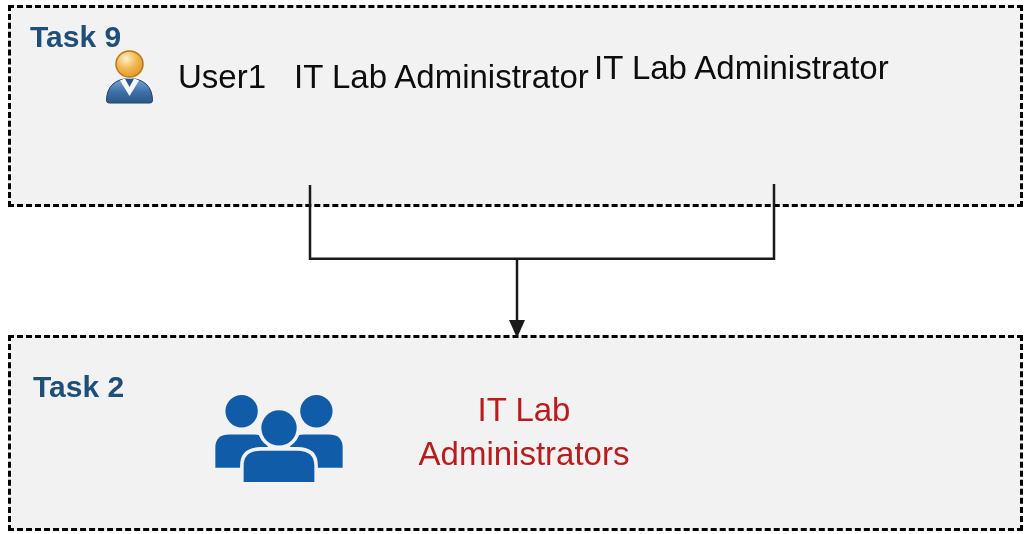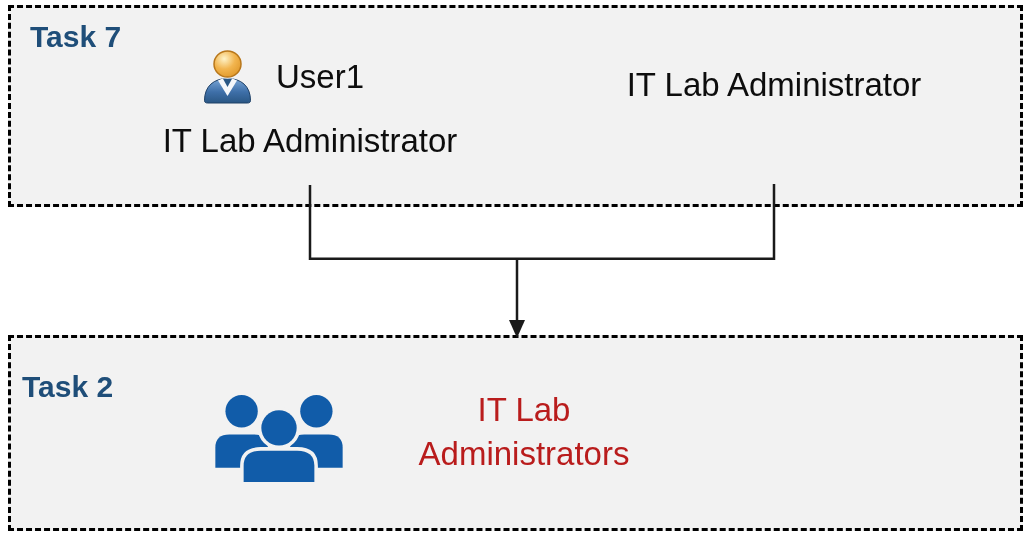--- a/index.html
+++ b/index.html
@@ -22,45 +22,45 @@
   .task-box.task1 { top: 5px;   height: 202px; }
   .task-box.task2 { top: 335px; height: 196px; }
   .task-label {
     position: absolute;
     font-size: 30px;
     font-weight: bold;
     color: #1F4E79;
     letter-spacing: 0px;
   }
   .task1 .task-label { left: 19px; top: 12px; }
-  .task2 .task-label { left: 11px; top: 32px; text-align: right; }
+  .task2 .task-label { left: 22px; top: 32px; text-align: right; }
 
   .person {
     position: absolute;
     top: 41px;
     width: 360px;
     display: flex;
-    flex-direction: column;
+    flex-direction: row;
     align-items: center;
   }
   .person.p1 { left: 119px; }
   .person.p2 { left: 583px; }
   .person-top {
     display: flex;
     align-items: center;
     gap: 20px;
     position: relative;
     left: -28px;
   }
   .person-name, .person-role {
     font-size: 33px;
     color: #0d0d0d;
     white-space: nowrap;
   }
-  .person-role { margin-top: 17px; }
+  .person-role { margin-top: 0; }
 
   .group-icon-wrap { position: absolute; left: 197px; top: 51px; }
   .group-name {
     position: absolute;
     left: 373px;
     top: 50px;
     width: 280px;
     text-align: center;
     font-size: 33px;
     line-height: 1.32;
@@ -92,21 +92,21 @@
       </radialGradient>
       <linearGradient id="bodyGrad" x1="0" y1="0" x2="0" y2="1">
         <stop offset="0%" stop-color="#7BA7D7"></stop>
         <stop offset="55%" stop-color="#3E6FA8"></stop>
         <stop offset="100%" stop-color="#2A5784"></stop>
       </linearGradient>
     </defs>
   </svg>
 
   <div class="task-box task1">
-    <div class="task-label">Task 7</div>
+    <div class="task-label">Task 9</div>
 
     <div class="person p1">
       <div class="person-top">
         <svg width="56" height="56" viewBox="0 0 56 56">
           <path d="M4.5,51.5 C4.5,37 14,29.5 27.5,29.5 C41,29.5 50.5,37 50.5,51.5 C50.5,53.3 49.3,54 47.5,54 L7.5,54 C5.7,54 4.5,53.3 4.5,51.5 Z" fill="url(#bodyGrad)" stroke="#1E4066" stroke-width="1"></path>
           <path d="M18,31.5 C21,29.8 24,29 27.5,29 C31,29 34,29.8 37,31.5 L27.5,47 Z" fill="#F5F7FA"></path>
           <path d="M23,29.8 L27.5,38 L32,29.8 Z" fill="#2A5784"></path>
           <ellipse cx="27.5" cy="15" rx="13.5" ry="13" fill="url(#headGrad)" stroke="#B8771B" stroke-width="1.5"></ellipse>
         </svg>
         <span class="person-name">User1</span>

